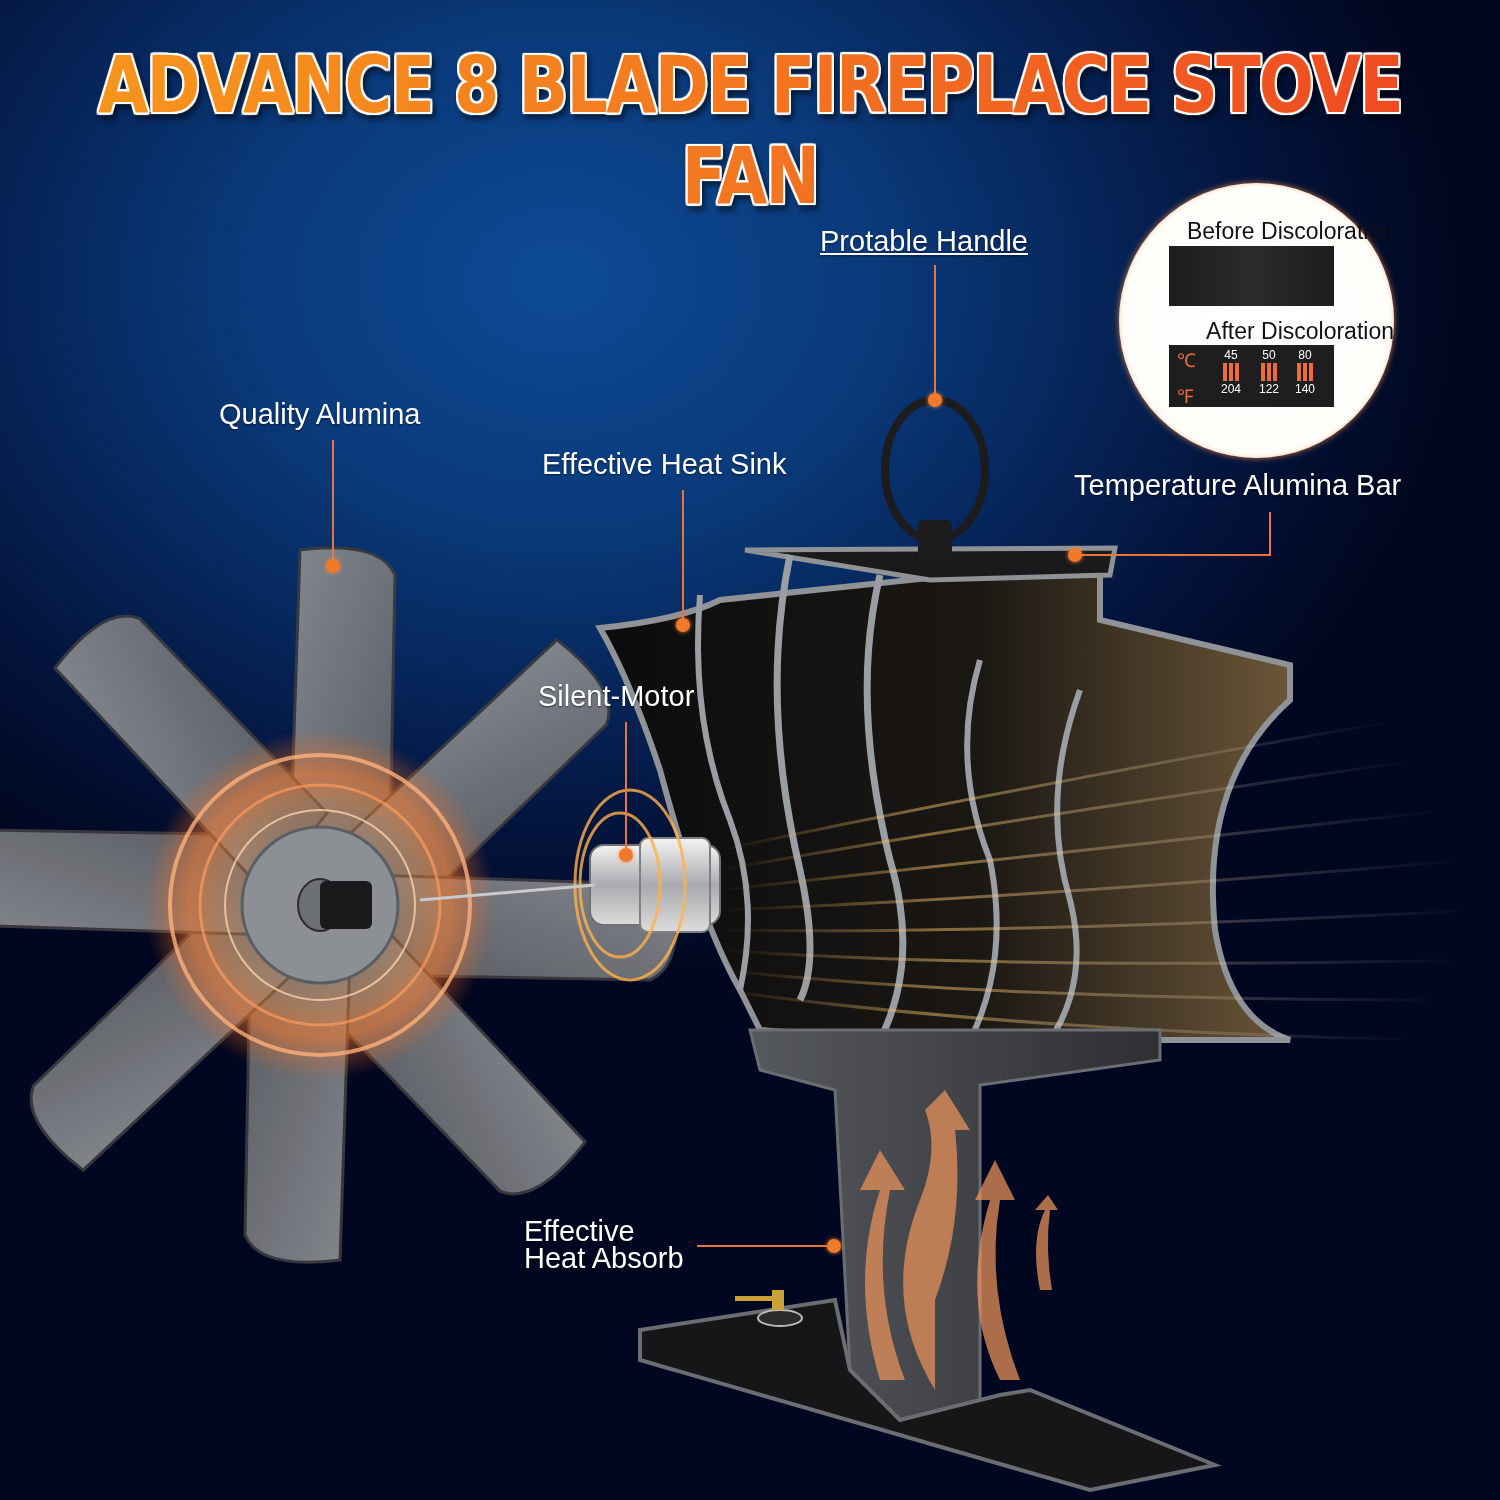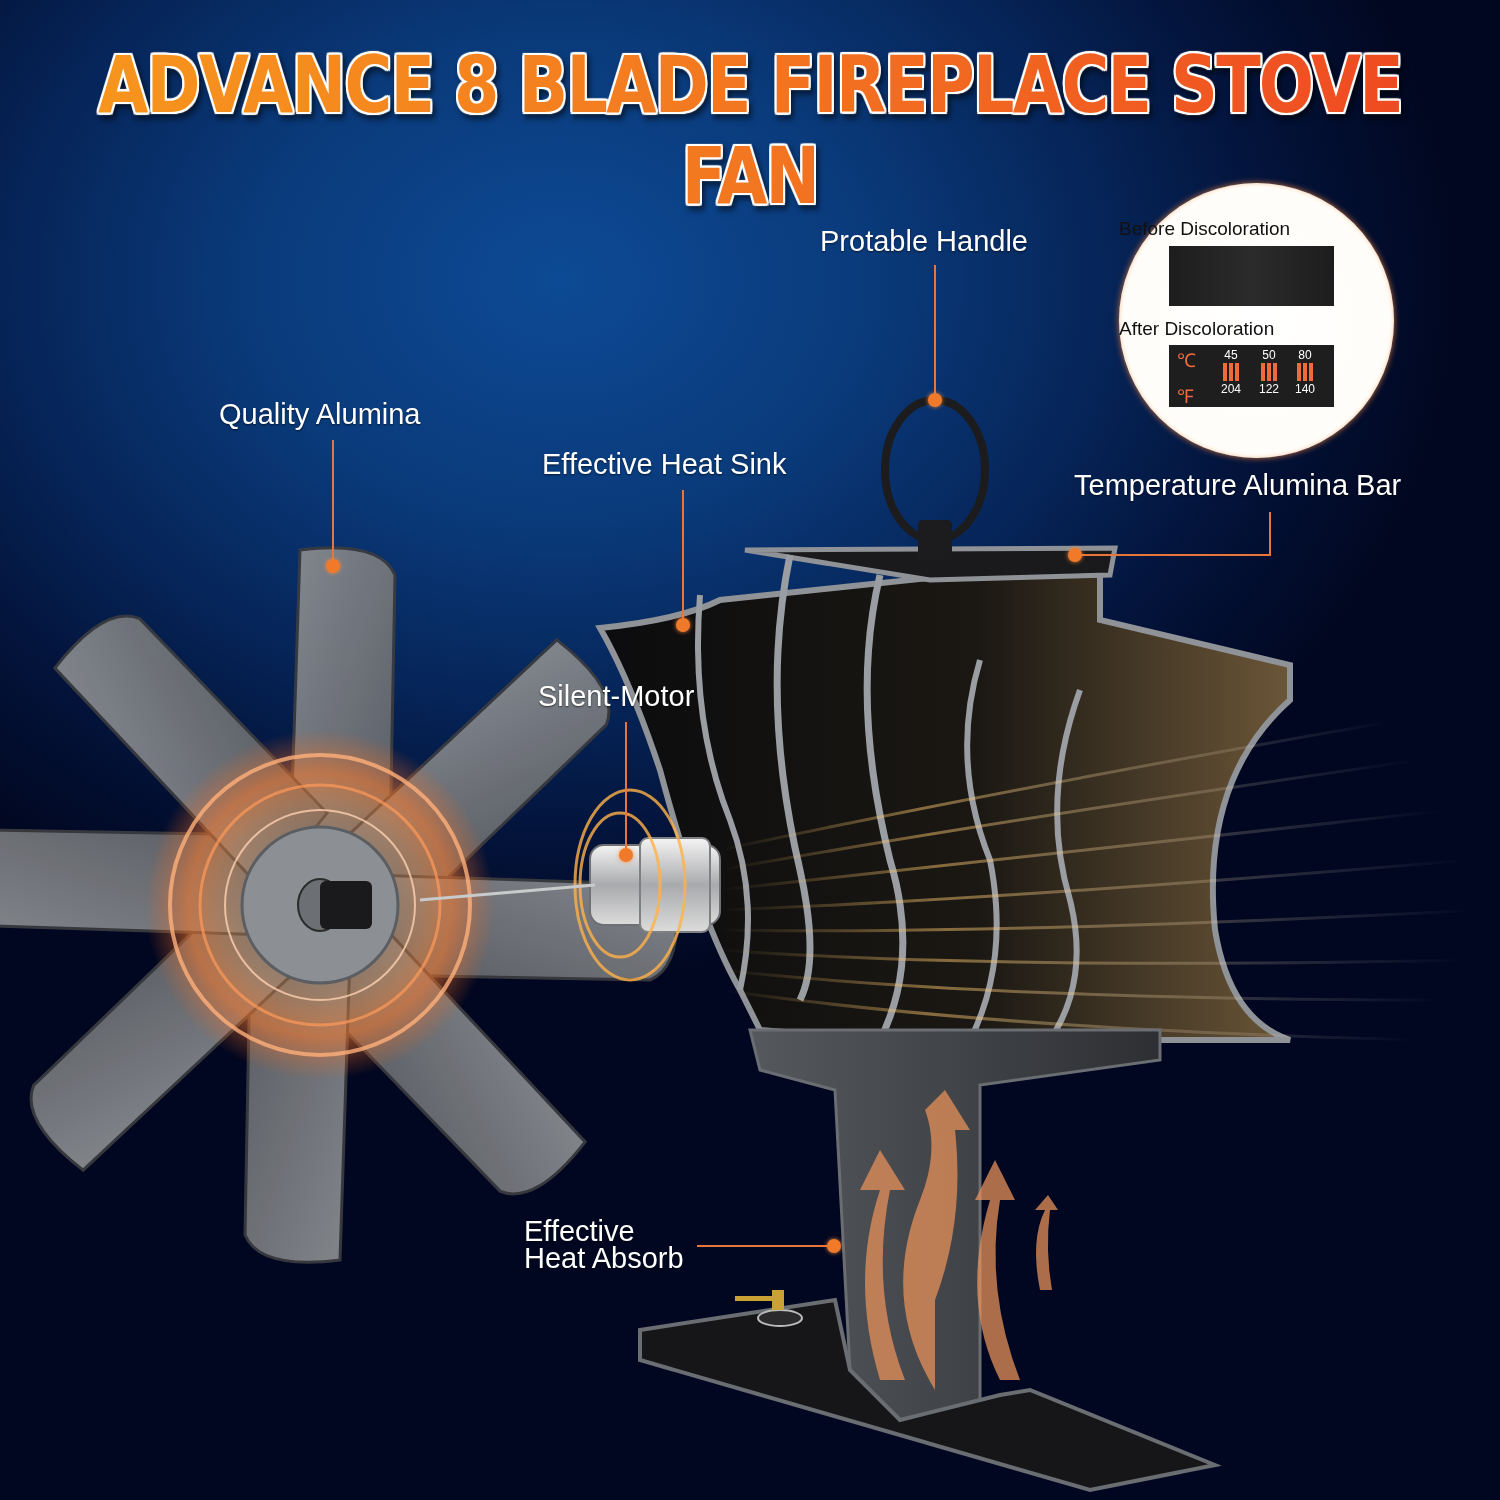--- a/index.html
+++ b/index.html
@@ -22,21 +22,21 @@
     text-shadow: 0 1px 2px rgba(0,0,0,0.6); white-space:nowrap;
   }
   .leader { position:absolute; background:#e8763a; }
   .dot { position:absolute; width:14px; height:14px; border-radius:50%; background:#f07a2a; box-shadow:0 0 4px rgba(255,140,60,0.9); }
 
   .disc-circle {
     position:absolute; left:1119px; top:183px; width:275px; height:275px; border-radius:50%;
     background: radial-gradient(circle, #ffffff 0%, #fffdf9 70%, #fbefe2 90%, #e9a56b 100%);
     box-shadow: 0 0 6px #c8703a, inset 0 0 4px #f3c9a2;
   }
-  .disc-title { position:absolute; width:275px; text-align:left; color:#111; font-size:19px; font-family:"Liberation Sans", sans-serif; }
+  .disc-title { position:absolute; width:275px; text-align:right; color:#111; font-size:23px; font-family:"Liberation Sans", sans-serif; }
   .disc-before-bar { position:absolute; left:50px; top:63px; width:165px; height:60px; background:linear-gradient(90deg,#1d1d1d,#2b2b2b,#1d1d1d); }
   .disc-after-bar { position:absolute; left:50px; top:162px; width:165px; height:62px; background:#1e1e1e; color:#ef6b3a; }
   .unit { position:absolute; font-size:19px; color:#ef6b3a; }
   .tcol { position:absolute; width:32px; text-align:center; font-size:12px; color:#ffffff; }
   .tcol .bars { display:flex; justify-content:center; gap:2px; margin:1px 0; }
   .tcol .bars span { display:block; width:4px; height:18px; background:#ef6b3a; }
 </style>
 </head>
 <body>
 
@@ -153,21 +153,21 @@
   <div class="dot" style="left:326px;top:559px;"></div>
 
   <div class="label" style="left:542px;top:448px;">Effective Heat Sink</div>
   <div class="leader" style="left:682px;top:490px;width:2px;height:130px;"></div>
   <div class="dot" style="left:676px;top:618px;"></div>
 
   <div class="label" style="left:538px;top:680px;">Silent-Motor</div>
   <div class="leader" style="left:625px;top:722px;width:2px;height:130px;"></div>
   <div class="dot" style="left:619px;top:848px;"></div>
 
-  <div class="label" style="left:820px;top:225px;">Protable Handle</div>
+  <div class="label" style="left:820px;top:225px;text-decoration:underline;">Protable Handle</div>
   <div class="leader" style="left:934px;top:265px;width:2px;height:132px;"></div>
   <div class="dot" style="left:928px;top:393px;"></div>
 
   <div class="label" style="left:1074px;top:469px;">Temperature Alumina Bar</div>
   <div class="leader" style="left:1269px;top:512px;width:2px;height:43px;"></div>
   <div class="leader" style="left:1075px;top:554px;width:196px;height:2px;"></div>
   <div class="dot" style="left:1068px;top:548px;"></div>
 
   <div class="label" style="left:524px;top:1218px;text-align:left;line-height:27px;">
     <div>Effective</div>

